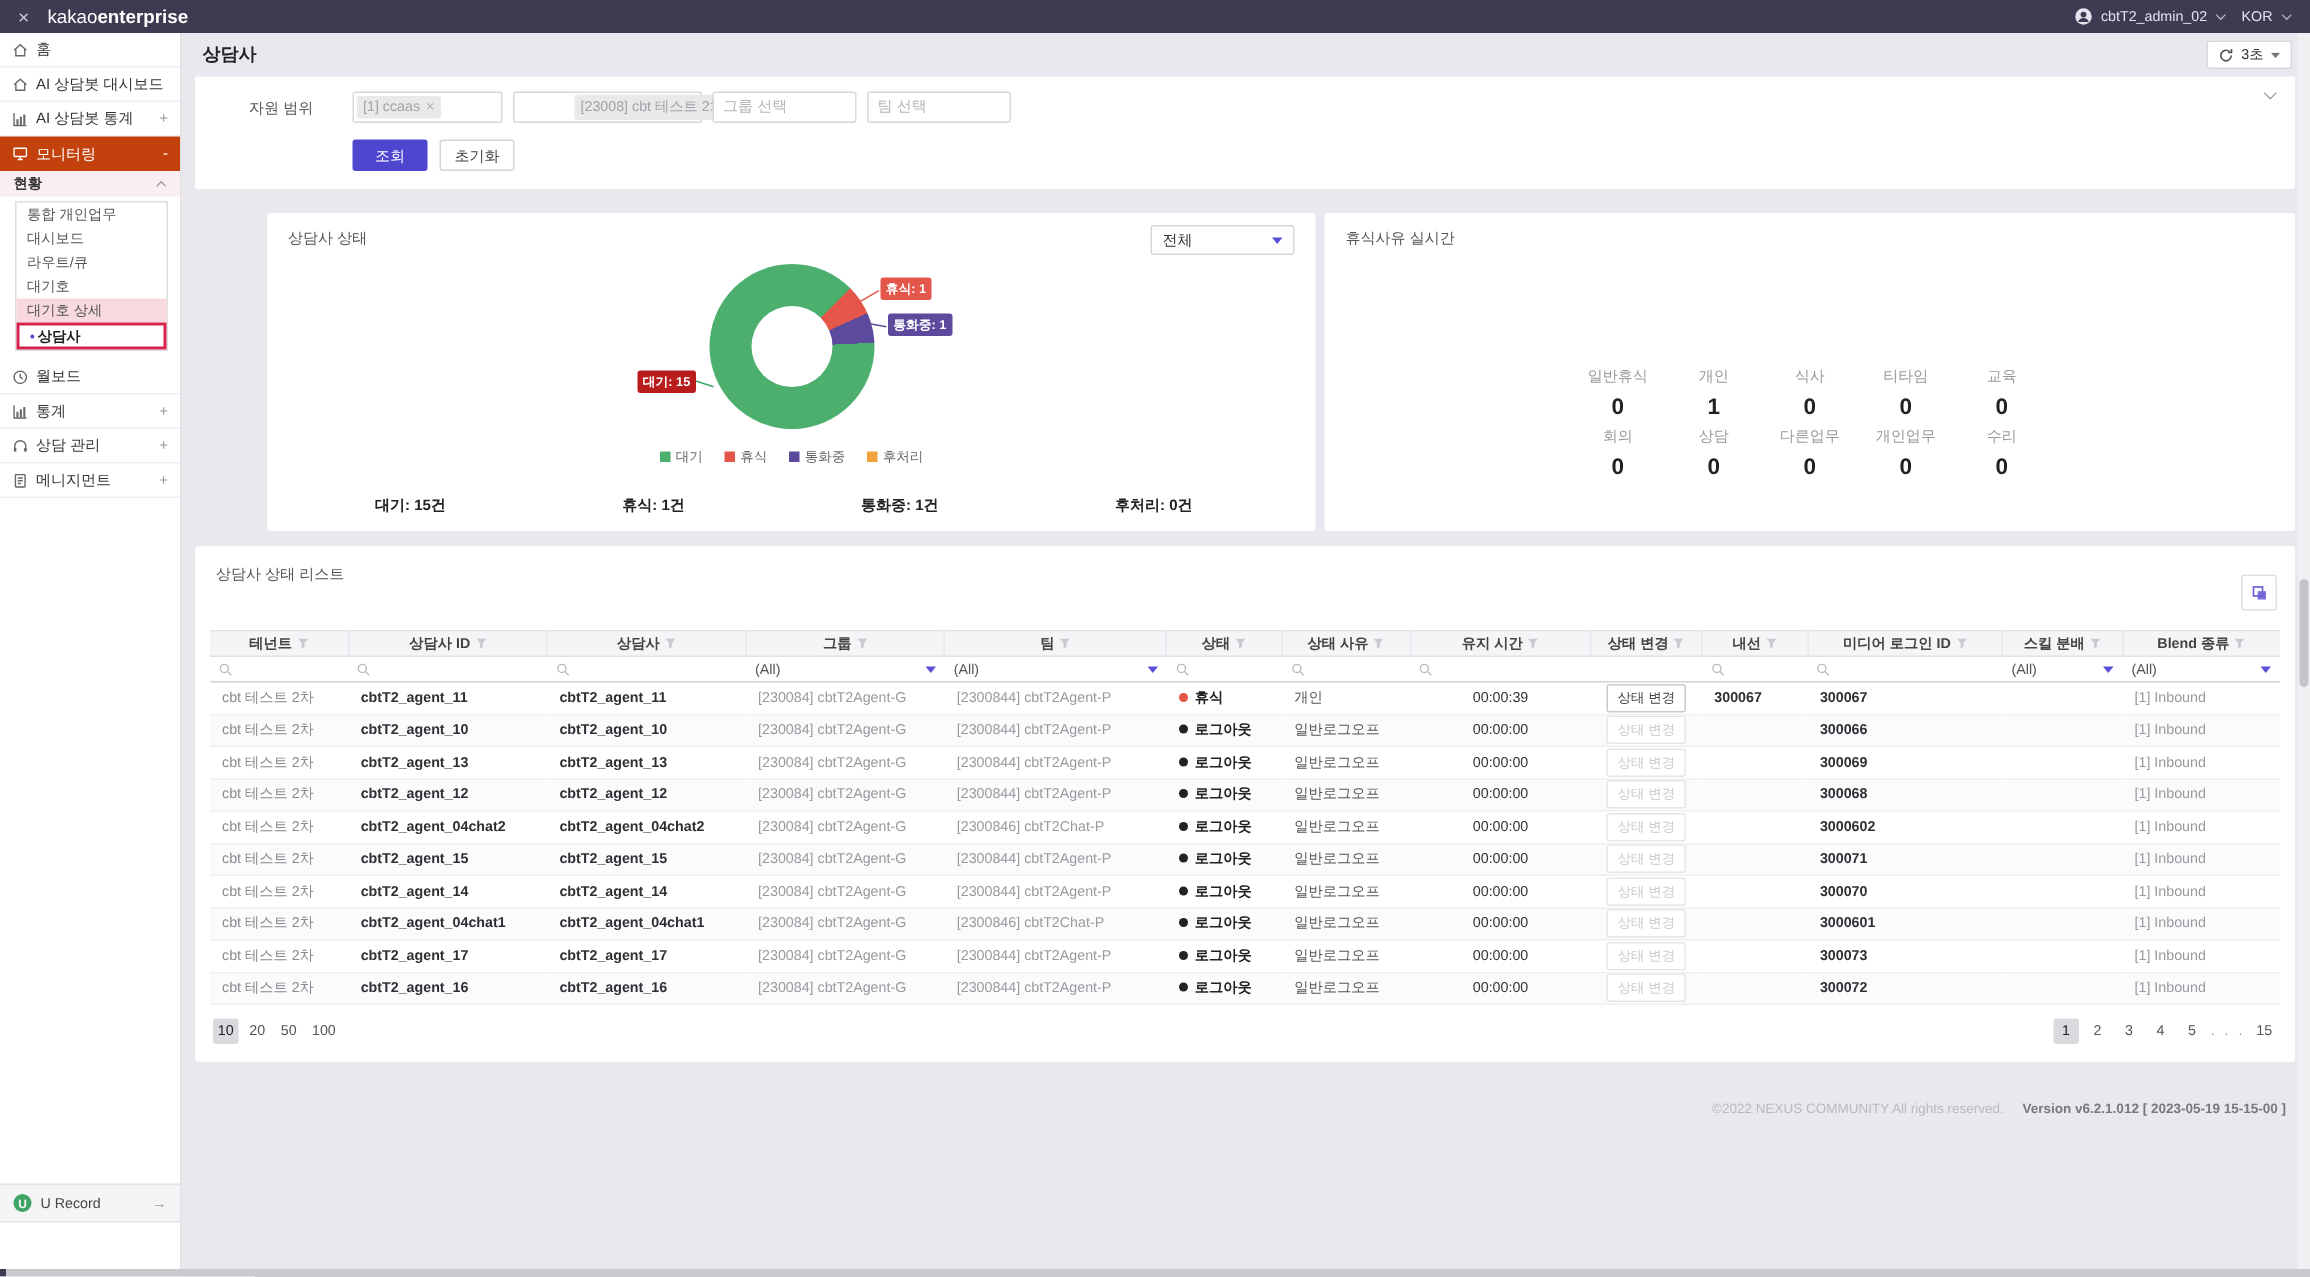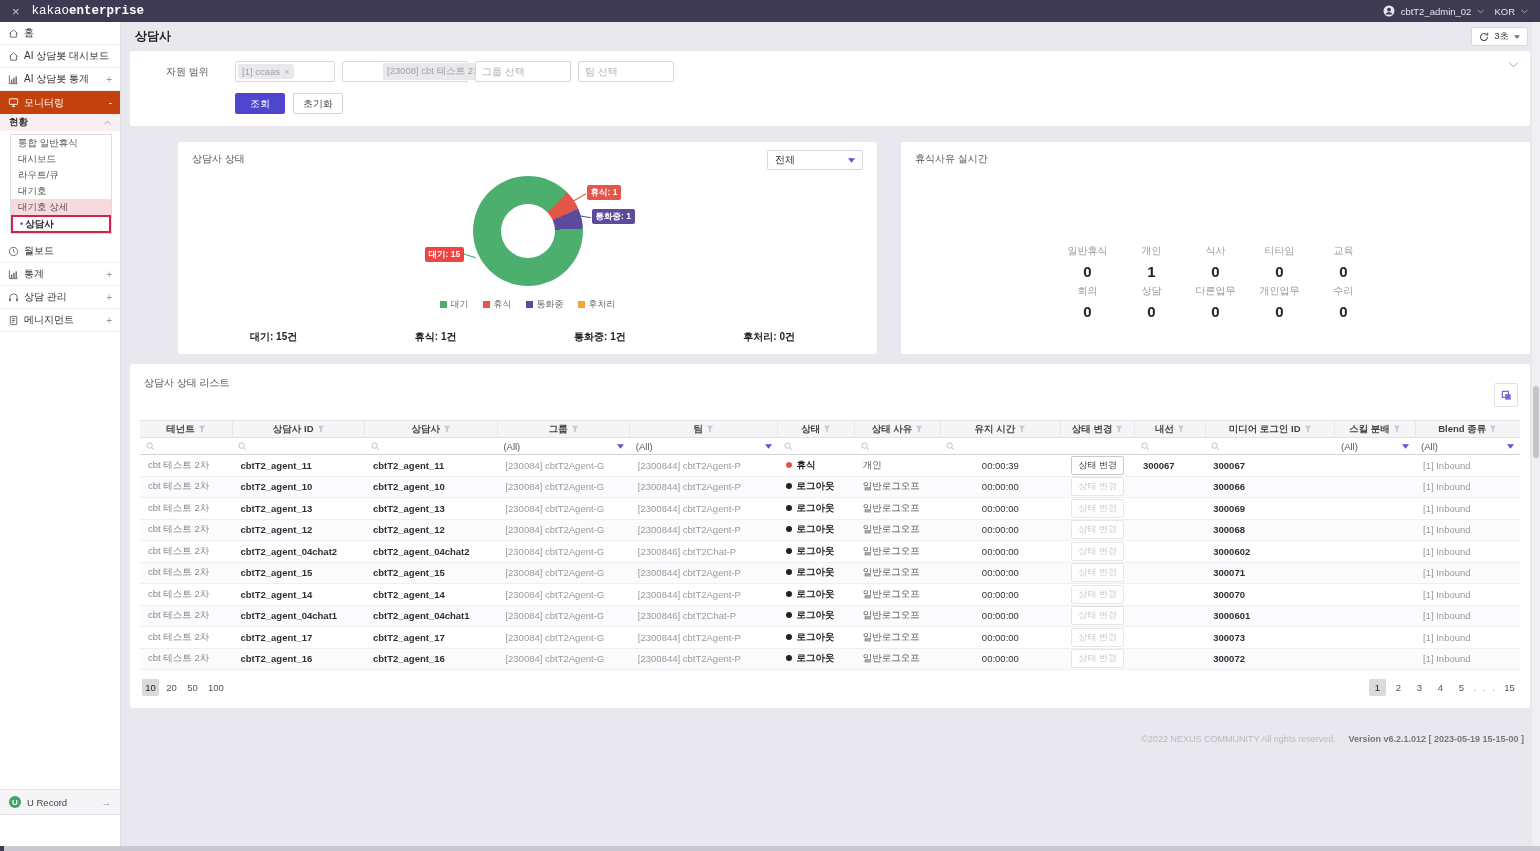--- a/index.html
+++ b/index.html
@@ -6,21 +6,21 @@
   html,body { width:1540px; height:851px; overflow:hidden; }
   body {
     font-family: "Liberation Sans", "DejaVu Sans", sans-serif;
     background:#e9e8ee; color:#333; position:relative; font-size:10px;
   }
   
   .topbar { height:22px; background:#3e3a52; display:flex; align-items:center;
             justify-content:space-between; padding:0 12px; color:#fff; }
   .tb-left { display:flex; align-items:center; gap:12px; }
   .tb-close { font-size:13px; color:#cfcdd8; cursor:pointer; }
-  .brand { font-size:12.5px; letter-spacing:0; color:#fff;font-family:Liberation Mono, monospace; }
+  .brand { font-size:12.5px; letter-spacing:0; color:#fff; }
   .brand b { font-weight:bold; }
   .tb-right { display:flex; align-items:center; gap:6px; font-size:9.5px; color:#e4e2ec; }
   .tb-caret { color:#b9b6c6; display:flex; }
   
   .layout { display:flex; height:829px; }
   .sidebar { width:121px; background:#fff; border-right:1px solid #dddde2;
              display:flex; flex-direction:column; flex-shrink:0; }
   .menu-item { height:23px; display:flex; align-items:center; gap:5px; padding:0 8px;
                border-bottom:1px solid #f0f0f3; font-size:10px; color:#333; cursor:pointer; }
   .menu-item .mi-icon { display:flex; color:#666; }
@@ -68,21 +68,21 @@
   .f-input { width:96px; height:21px; border:1px solid #d8d8dc; border-radius:2px;
              font-size:10px; padding:0 6px; color:#333; font-family:inherit; }
   .f-input::placeholder { color:#b4b4ba; }
   .f-actions { margin:11px 0 0 91px; display:flex; gap:8px; }
   .btn-primary { background:#4f46d0; color:#fff; border:none; width:50px; height:21px;
                  font-size:10px; border-radius:2px; cursor:pointer; font-family:inherit; }
   .btn-secondary { background:#fff; border:1px solid #d5d5d9; color:#444; width:50px;
                    height:21px; font-size:10px; border-radius:2px; cursor:pointer; font-family:inherit; }
   .collapse-caret { position:absolute; right:12px; top:8px; color:#9a9aa0; cursor:pointer; }
   
-  .panels { display:flex; gap:24px; margin:16px 10px 0 9px;padding-left:48px; }
+  .panels { display:flex; gap:6px; margin:16px 10px 0 9px;padding-left:48px; }
   .chart-card { width:699px; height:212px; position:relative; flex-shrink:0; }
   .rest-card { flex:1; height:212px; position:relative; display:flex; flex-direction:column; }
   .card-title { position:absolute; top:10px; left:14px; font-size:10px; color:#555; }
   .select-box { position:absolute; top:8px; right:14px; width:96px; height:20px;
                 border:1px solid #d8d8dc; border-radius:2px; display:flex; align-items:center;
                 justify-content:space-between; padding:0 7px; font-size:10px; color:#333;
                 background:#fff; cursor:pointer; }
   .donut-wrap { position:absolute; left:50%; top:34px; transform:translateX(-50%);
                 width:110px; height:110px; }
   .donut { width:110px; height:110px; border-radius:50%; position:relative; }
@@ -237,21 +237,21 @@
       <span>현황</span>
       <span style="display:flex;color:#999">
           <svg width="7" height="5" viewBox="0 0 8 5">
             <path d="M0.5 4.5L4 1L7.5 4.5" fill="none" stroke="currentColor"></path>
           </svg>
         </span>
     </div>
     <div class="submenu-panel" id="submenu">
         <div class="sub-row">
           <div class="sub-item">
-            <span>통합 일반휴식</span>
+            <span>통합 개인업무</span>
           </div>
         </div>
         <div class="sub-row">
           <div class="sub-item">
             <span>대시보드</span>
           </div>
         </div>
         <div class="sub-row">
           <div class="sub-item">
             <span>라우트/큐</span>
@@ -379,21 +379,21 @@
         <div class="select-box">
           <span>전체</span>
           <span style="display:flex">
               <svg width="7" height="5" viewBox="0 0 8 5">
                 <path d="M0 0h8L4 5z" fill="#5B51D8"></path>
               </svg>
             </span>
         </div>
         <div class="donut-wrap" id="donut-wrap">
           <div class="donut" id="donut" style="background: conic-gradient(rgb(76, 175, 110) 0deg, rgb(76, 175, 110) 45deg, rgb(228, 86, 74) 45deg, rgb(228, 86, 74) 66.1765deg, rgb(92, 75, 156) 66.1765deg, rgb(92, 75, 156) 87.3529deg, rgb(76, 175, 110) 87.3529deg, rgb(76, 175, 110) 360deg);"></div>
-        <span class="callout co-0" style="background: #ef4444;">대기: 15</span>
+        <span class="callout co-0" style="background: #b91c1c;">대기: 15</span>
             <span class="lead lead-0" style="background: rgb(63, 165, 100);"></span>
             <span class="callout co-1" style="background: rgb(228, 86, 74);">휴식: 1</span>
             <span class="lead lead-1" style="background: rgb(228, 86, 74);"></span>
             <span class="callout co-2" style="background: rgb(92, 75, 156);">통화중: 1</span>
             <span class="lead lead-2" style="background: rgb(92, 75, 156);"></span>
           </div>
         <div class="legend" id="legend">
             <span class="lg-item">
               <i style="background: rgb(76, 175, 110);"></i>
               <span>대기</span>

